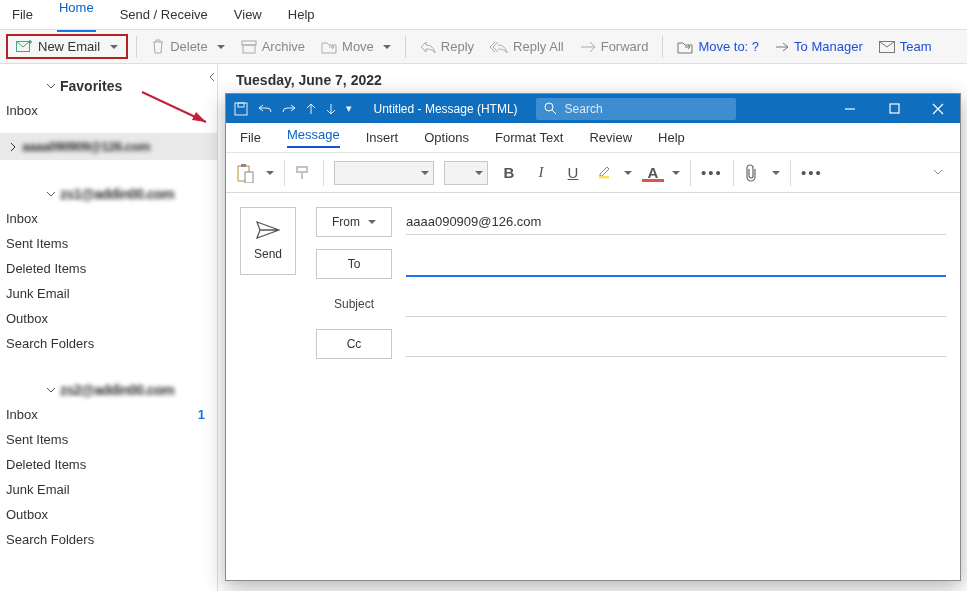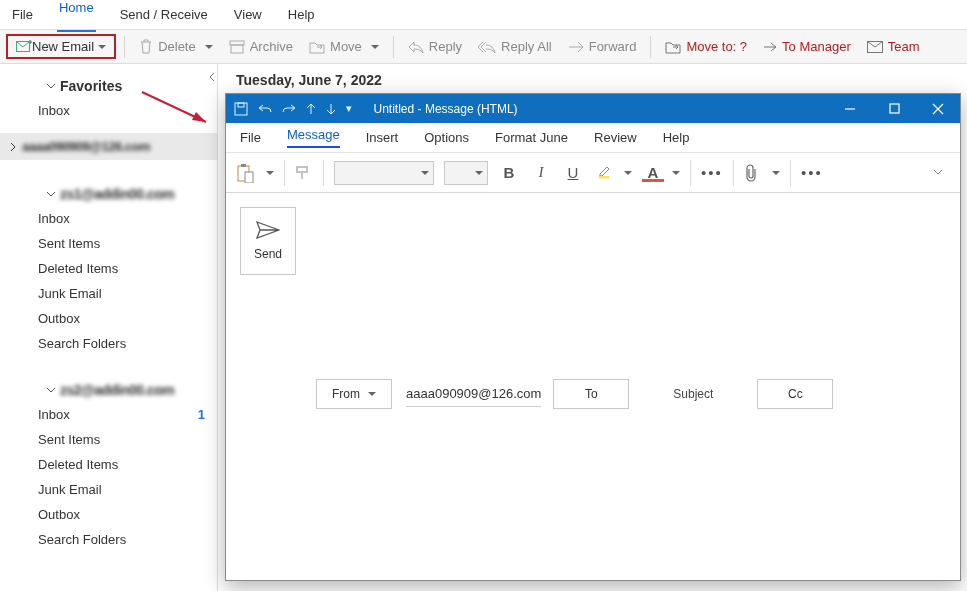--- a/index.html
+++ b/index.html
@@ -24,31 +24,31 @@
   
   .toolbar {
     display: flex; align-items: center;
     height: 34px;
     background: #f6f6f6;
     border-bottom: 1px solid #ddd;
     padding: 0 6px;
     gap: 4px;
   }
   .newemail {
-    display: flex; align-items: center; 
+    display: flex; align-items: center; gap: 6px;
     border: 2px solid #b22222;
     padding: 3px 8px;
     background: #f6f6f6;
   }
   .tb-btn {
     display: flex; align-items: center; gap: 5px;
     color: #888; padding: 3px 6px;
   }
   .vsep { width: 1px; height: 22px; background: #d5d5d5; margin: 0 4px; }
-  .tb-dark { color: #b91c1c; }
+  .tb-dark { color: #1d4ed8; }
   svg { flex-shrink: 0; }
 
   
   .content {
     display: flex;
     position: absolute; top: 64px; bottom: 0; left: 0; right: 0;
   }
   .sidebar {
     width: 218px;
     border-right: 1px solid #ddd;
@@ -56,21 +56,21 @@
     overflow: hidden;
   }
   .sechead {
     display: flex; align-items: center; gap: 4px;
     font-weight: 600; font-size: 14px;
     padding: 8px 10px 4px 8px;
     margin-left: 38px;
   }
   .navitem {
     display: flex; justify-content: space-between;
-    padding: 5px 12px 5px 38px;
+    padding: 5px 12px 5px 6px;
     font-size: 13px; color: #333;
   }
   .acctbar {
     background: #e9e9e9;
     padding: 6px 8px;
     display: flex; align-items: center; gap: 4px;
     font-weight: 700;
     margin-top: 10px;
   }
   .blur { filter: blur(2px); letter-spacing: -0.5px; }
@@ -161,21 +161,21 @@
   .compose-body {
     flex: 1; display: flex; padding: 14px 14px 0 14px; gap: 20px;
   }
   .sendbox {
     width: 56px; height: 68px;
     border: 1px solid #c8c8c8;
     display: flex; flex-direction: column;
     align-items: center; justify-content: center; gap: 8px;
     font-size: 12px;
   }
-  .fields { flex: 1; display: flex; flex-direction: row; gap: 12px; }
+  .fields { flex: 1; display: flex; flex-direction: column; gap: 12px; }
   .row { display: flex; align-items: center; }
   .lblbtn {
     width: 76px; height: 30px;
     border: 1px solid #c8c8c8;
     display: flex; align-items: center; justify-content: center; gap: 4px;
     font-size: 12px;
     margin-right: 14px;
   }
   .lbltxt {
     width: 76px; text-align: center; font-size: 12px; color: #444;
@@ -388,20 +388,27 @@
         </svg>
       <svg width="10" height="12" viewBox="0 0 10 12" opacity=".5">
           <path d="M5 11V1M1 5l4-4 4 4" fill="none" stroke="#fff"></path>
         </svg>
       <svg width="10" height="12" viewBox="0 0 10 12" opacity=".5">
           <path d="M5 1v10M1 7l4 4 4-4" fill="none" stroke="#fff"></path>
         </svg>
       <span style="font-size:11px;opacity:.9">▾</span>
     </div>
     <span class="win-title">Untitled  -  Message (HTML)</span>
+    <div class="searchbox">
+      <svg width="13" height="13" viewBox="0 0 13 13">
+          <circle cx="5" cy="5" r="4" fill="none" stroke="#fff"></circle>
+          <line x1="8" y1="8" x2="12" y2="12" stroke="#fff"></line>
+        </svg>
+      <span>Search</span>
+    </div>
     <div class="winctrls">
       <div>
           <svg width="12" height="12" viewBox="0 0 12 12">
             <line x1="1" y1="6" x2="11" y2="6" stroke="#fff" stroke-width="1.2"></line>
           </svg>
         </div>
       <div>
           <svg width="11" height="11" viewBox="0 0 11 11">
             <rect x="1" y="1" width="9" height="9" fill="none" stroke="#fff" stroke-width="1.2"></rect>
           </svg>
@@ -412,21 +419,21 @@
           </svg>
         </div>
     </div>
   </div>
 
   <div class="compose-tabs">
     <span>File</span>
     <span class="sel">Message</span>
     <span>Insert</span>
     <span>Options</span>
-    <span>Format June</span>
+    <span>Format Text</span>
     <span>Review</span>
     <span>Help</span>
   </div>
 
   <div class="ribbon">
     <div class="rgrp">
       <svg width="18" height="20" viewBox="0 0 18 20">
           <rect x="2" y="3" width="11" height="15" fill="#fff" stroke="#bb8c3a"></rect>
           <rect x="5" y="1" width="5" height="3" fill="#888"></rect>
           <rect x="9" y="9" width="8" height="11" fill="#fff" stroke="#888"></rect>

